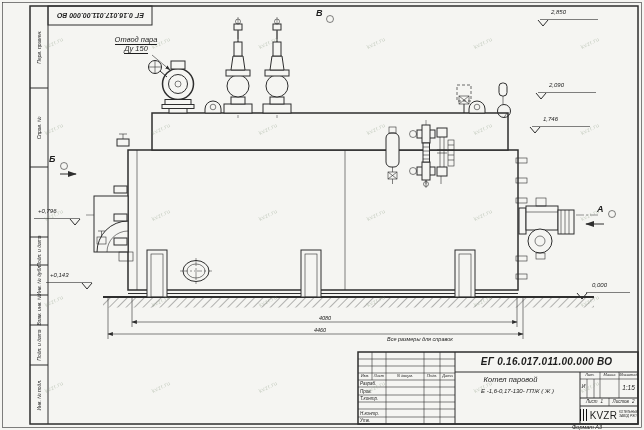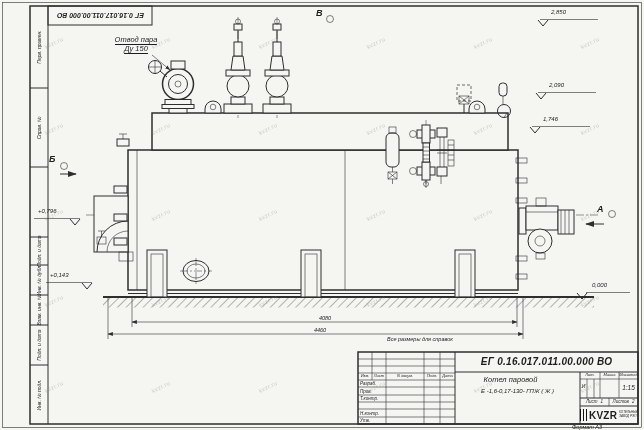--- a/index.html
+++ b/index.html
@@ -387,21 +387,21 @@
     <span class="t" style="position:static;font-size:4.5px">Лист</span>
     <span class="t" style="position:static;font-size:4.5px;margin-left:3px">1</span>
   </div>
   <div class="cell" style="left:609px;top:398px;width:29px;height:8px">
     <span class="t" style="position:static;font-size:4.5px">Листов</span>
     <span class="t" style="position:static;font-size:4.5px;margin-left:3px">2</span>
   </div>
 
   <div class="cell" style="left:580px;top:406px;width:58px;height:18px">
     <div class="bar"></div>
-    <span style="font-size:10px;font-weight:bold;margin-left:1px;letter-spacing:.2px">KVZR</span>
+    <span style="font-size:10px;font-weight:normal;margin-left:1px;letter-spacing:.2px">KVZR</span>
     <div class="logo-sub">
       <div>КОТЕЛЬНЫЙ</div>
       <div>ЗАВОД РЭП</div>
     </div>
   </div>
 
   <div class="t" style="left:572px;top:424px;font-size:5.5px">Формат А3</div>
 
 </div>
 

